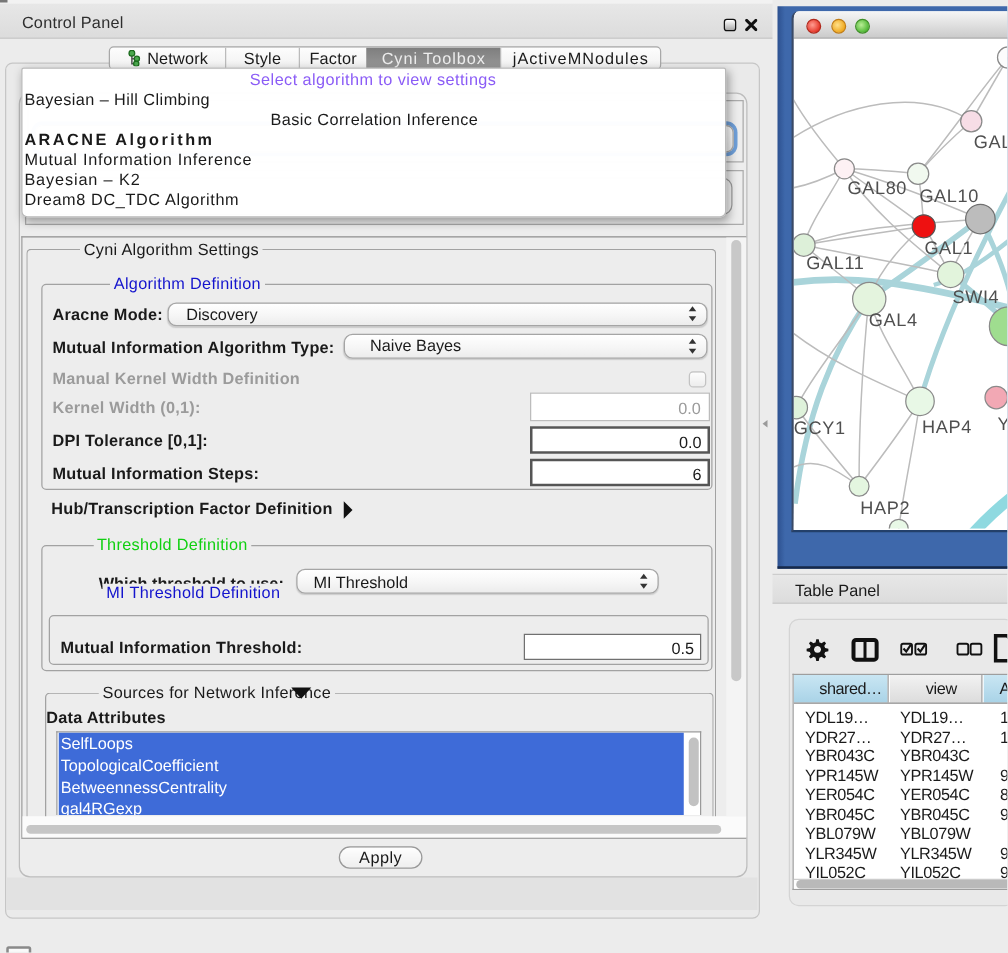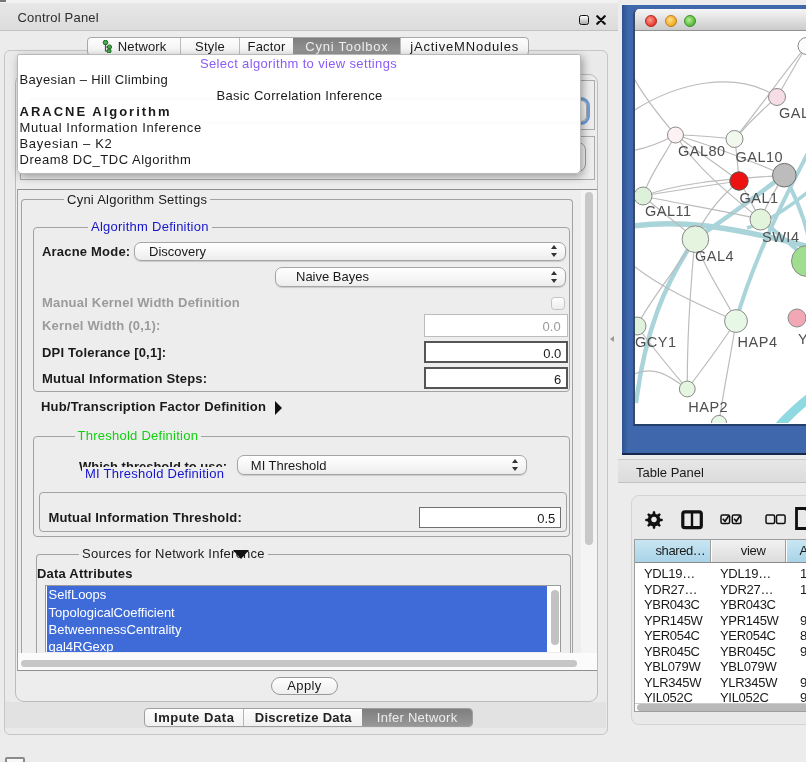--- a/index.html
+++ b/index.html
@@ -65,20 +65,21 @@
   <div class="grouplabel" style="left:25px;top:192.5px;">Cyni Algorithm Settings</div>
 
   <div class="abs" style="left:32.8px;top:226.5px;width:537.7px;height:165.5px;border:1px solid #a2a2a2;border-radius:4px;"></div>
   <div class="grouplabel" style="left:49px;top:220px;color:#1414cd;">Algorithm Definition</div>
 
   <div class="lbl" style="left:42px;top:245px;font-weight:700;">Aracne Mode:</div>
   <div class="abs combo" style="left:134px;top:241.5px;width:432px;height:19px;">
       <span style="margin-left:14px;">Discovery</span>
       <span class="arrows"></span>
     </div>
+  <div class="lbl" style="left:42px;top:270.5px;font-weight:700;">Mutual Information Algorithm Type:</div>
   <div class="abs combo" style="left:275px;top:266.5px;width:291px;height:20px;">
       <span style="margin-left:20px;">Naive Bayes</span>
       <span class="arrows"></span>
     </div>
   <div class="lbl" style="left:42px;top:295.5px;font-weight:700;color:#9b9b9b;">Manual Kernel Width Definition</div>
   <div class="abs" style="left:551px;top:296.5px;width:13.5px;height:13.5px;border:1px solid #c3c3c3;border-radius:3.5px;background:linear-gradient(#fdfdfd,#ededed);"></div>
   <div class="lbl" style="left:42px;top:319px;font-weight:700;color:#9b9b9b;">Kernel Width (0,1):</div>
   <div class="fld" style="left:423.7px;top:314px;width:144px;height:23px;border:1px solid #bcbcbc;color:#9b9b9b;padding:4px 6px 0 0;">0.0</div>
   <div class="lbl" style="left:42px;top:345.5px;font-weight:700;">DPI Tolerance [0,1]:</div>
   <div class="fld" style="left:423.7px;top:340.6px;width:144.6px;height:22.6px;border:2px solid #555;padding:3px 5px 0 0;">0.0</div>
@@ -114,25 +115,20 @@
   </div>
 
   <div class="abs" style="left:18px;top:653px;width:579px;height:17px;background:#fbfbfb;"></div>
   <div class="abs" style="left:21px;top:659.5px;width:556px;height:7px;background:#c6c6c6;border-radius:3.5px;"></div>
 
   <div class="abs" style="left:581px;top:190px;width:16px;height:463px;background:#f4f4f4;"></div>
   <div class="abs" style="left:585px;top:192px;width:8px;height:353px;background:#c8c8c8;border-radius:4px;"></div>
 
   <div class="abs" style="left:271px;top:676.5px;width:67px;height:18.5px;border:1px solid #999;border-radius:9px;background:linear-gradient(#fefefe,#eee);display:flex;align-items:center;justify-content:center;color:#1a1a1a;letter-spacing:0.4px;">Apply</div>
 
-  <div class="abs" style="left:144px;top:707.5px;width:329px;height:19.5px;background:linear-gradient(#fdfdfd,#f0f0f0);border:1px solid #9f9f9f;border-radius:4px;overflow:hidden;display:flex;font-weight:700;color:#222;letter-spacing:0.25px;">
-    <div style="width:99.4px;display:flex;align-items:center;justify-content:center;border-right:1px solid #b5b5b5;letter-spacing:0.55px;">Impute Data</div>
-    <div style="width:117.9px;display:flex;align-items:center;justify-content:center;">Discretize Data</div>
-    <div style="flex:1;display:flex;align-items:center;justify-content:center;background:linear-gradient(#7e7e7e,#989898);color:#ededed;font-weight:400;">Infer Network</div>
-  </div>
 
   <div class="abs" style="left:5px;top:757px;width:20px;height:10px;border:2px solid #8a8a8a;border-radius:2px;background:linear-gradient(#fdfdfd,#ececec);"></div>
 
   <div class="abs" style="left:610px;top:336px;width:0;height:0;border-right:4px solid #9a9a9a;border-top:3.5px solid transparent;border-bottom:3.5px solid transparent;"></div>
 
   <div class="abs" style="left:16.5px;top:53.5px;width:564px;height:120.5px;background:rgba(255,255,255,0.98);border:1px solid #b9b9b9;border-radius:2px 2px 5px 5px;box-shadow:2px 3px 8px rgba(0,0,0,0.35);z-index:50;overflow:hidden;letter-spacing:0.35px;">
     <div style="height:17.1px;line-height:17.1px;color:#8b5cf6;text-align:center;">Select algorithm to view settings</div>
     <div style="height:16.1px;line-height:16.1px;padding-left:2px;">Bayesian – Hill Climbing</div>
     <div style="height:16.1px;line-height:16.1px;padding-left:2px;text-align:center;">Basic Correlation Inference</div>
     <div style="height:16.1px;line-height:16.1px;padding-left:2px;font-weight:700;letter-spacing:2px;">ARACNE Algorithm</div>

